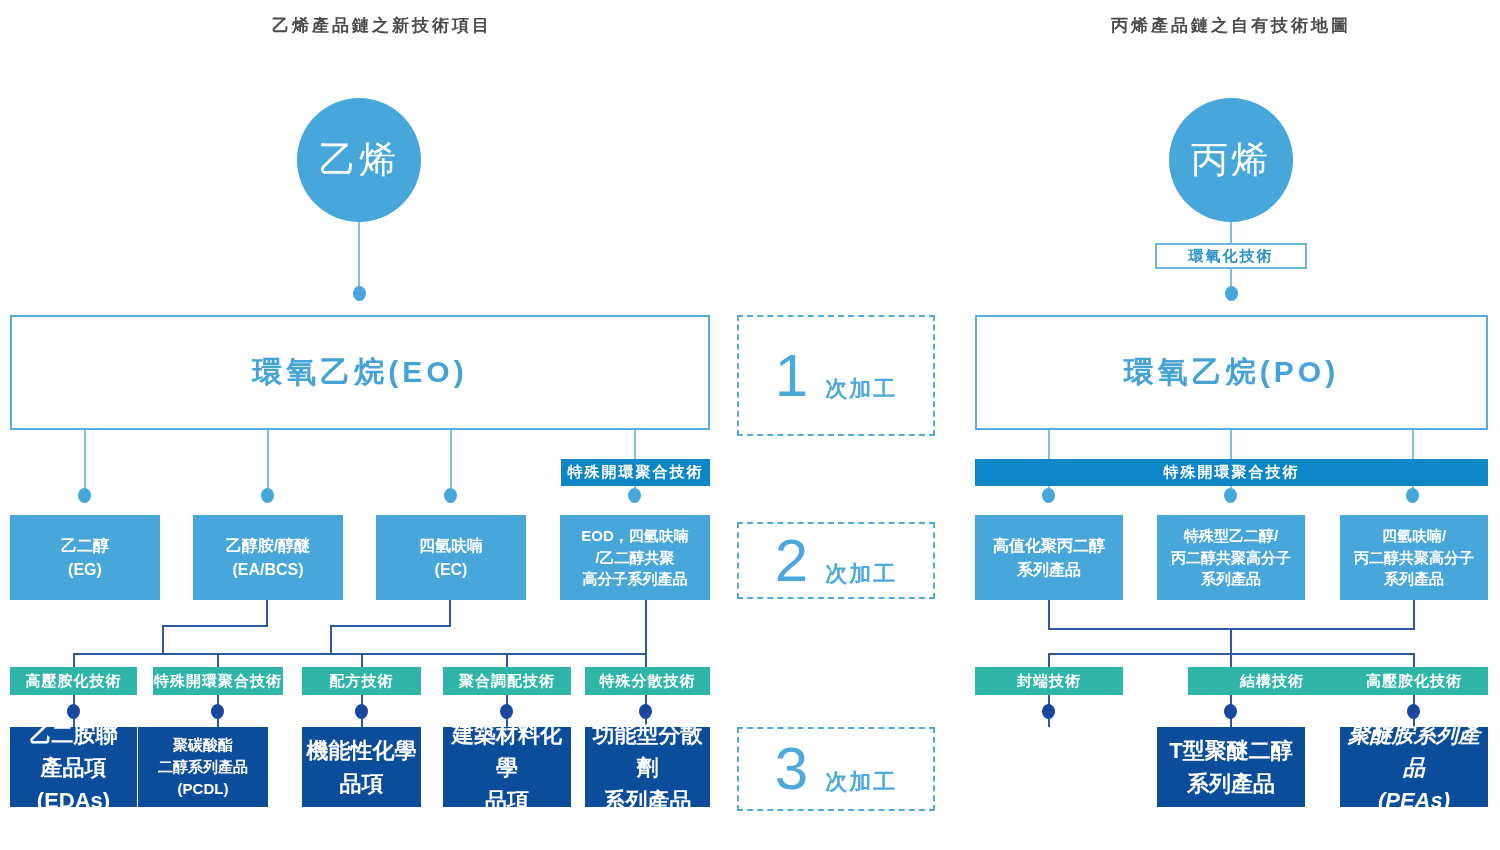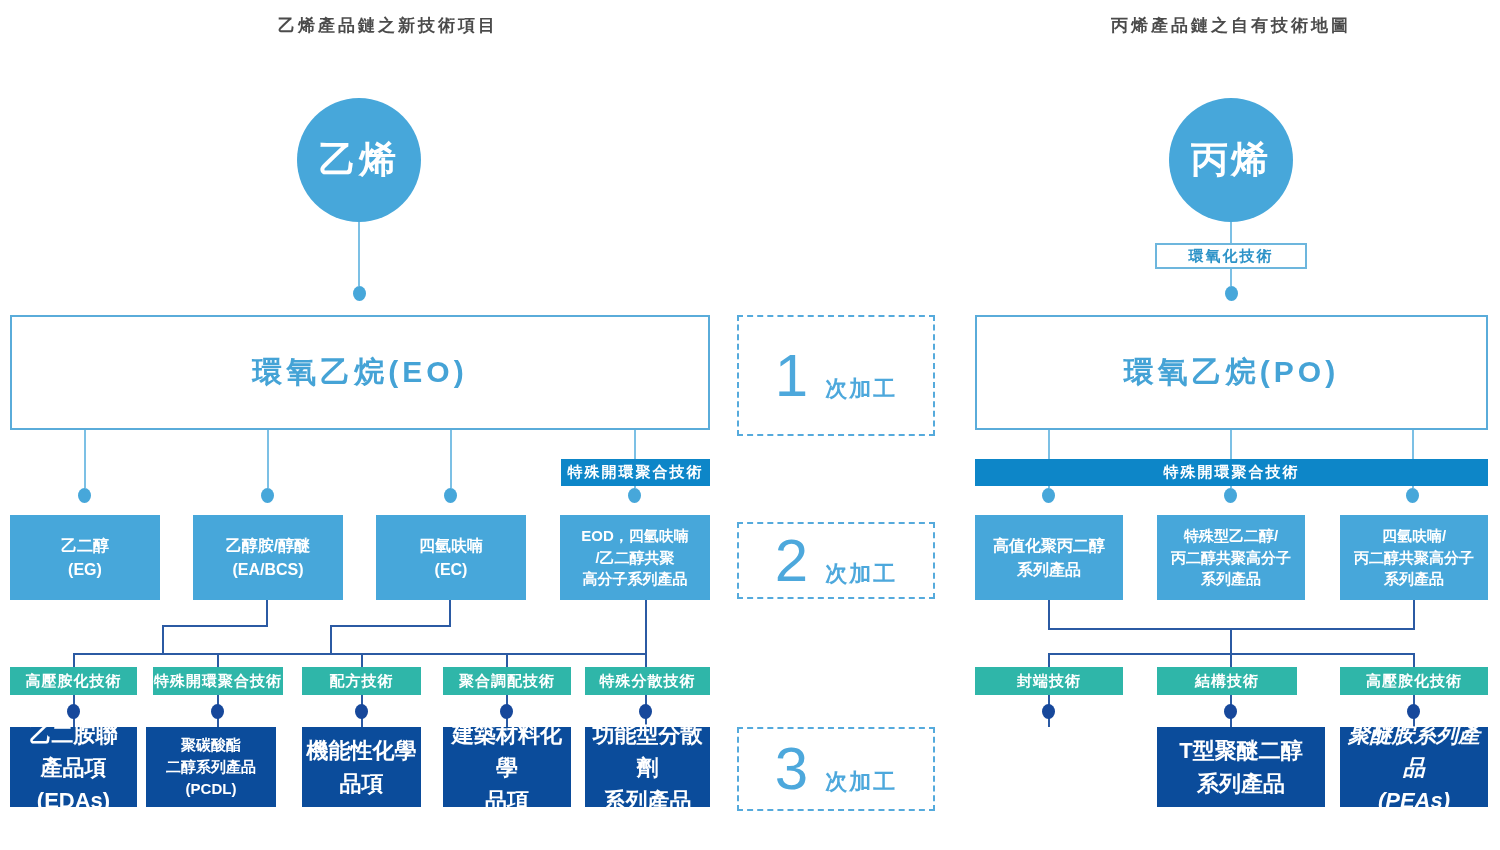--- a/index.html
+++ b/index.html
@@ -1,20 +1,20 @@
 <!DOCTYPE html>
 <html><head>
 <meta charset="utf-8">
 <style>
   html,body{margin:0;padding:0;background:#fff;}
   #stage{position:relative;width:1500px;height:850px;background:#fff;overflow:hidden;
          font-family:"Liberation Sans","DejaVu Sans",sans-serif;}
   .abs{position:absolute;}
   .title{font-size:17px;font-weight:bold;color:#4b4b4b;letter-spacing:3px;text-align:center;}
-  .circle{border-radius:50%;background:#47a7da;color:#fff;font-size:37px;font-weight:bold;
+  .circle{border-radius:50%;background:#47a7da;color:#fff;font-size:37px;font-weight:normal;
           letter-spacing:3px;display:flex;align-items:center;justify-content:center;}
   .outline-box{background:#fff;border:2px solid #5aacda;color:#45a3d6;font-size:30px;font-weight:bold;
           letter-spacing:4px;display:flex;align-items:center;justify-content:center;box-sizing:border-box;}
   .epox{background:#fff;border:2px solid #6db6dd;color:#2d93c8;font-size:15px;font-weight:bold;
           letter-spacing:2px;display:flex;align-items:center;justify-content:center;box-sizing:border-box;}
   .blue-bar{background:#0d86c8;color:#fff;font-size:15px;font-weight:bold;letter-spacing:2px;
           display:flex;align-items:center;justify-content:center;}
   .fill-box{background:#47a7da;color:#fff;font-weight:bold;font-size:16px;line-height:1.45;text-align:center;
           display:flex;flex-direction:column;align-items:center;justify-content:center;}
   .teal-chip{background:#2fb6a9;color:#fff;font-weight:bold;font-size:15px;letter-spacing:1px;
@@ -31,21 +31,21 @@
   .hline{height:2px;background:#7cc0e5;}
   .vline.dark,.hline.dark{background:#2b5aa3;}
   .dot{width:13px;height:15px;border-radius:50%;background:#47a7da;}
   .dot.dark{background:#17489b;}
 </style>
 </head>
 <body>
 
 <div id="stage">
 
-  <div class="abs title" style="left:8px;top:14px;width:720px;padding-left:20px;">乙烯產品鏈之新技術項目</div>
+  <div class="abs title" style="left:2px;top:14px;width:720px;padding-left:20px;">乙烯產品鏈之新技術項目</div>
   <div class="abs title" style="left:961px;top:14px;width:540px;">丙烯產品鏈之自有技術地圖</div>
 
   <div class="abs circle" style="left:297px;top:98px;width:124px;height:124px;">乙烯</div>
   <div class="abs vline" style="left:358px;top:222px;height:64px;"></div>
   <div class="abs dot" style="left:353px;top:286px;"></div>
 
   <div class="abs outline-box" style="left:10px;top:315px;width:700px;height:115px;">環氧乙烷(EO)</div>
 
   <div class="abs vline" style="left:84px;top:430px;height:58px;"></div>
   <div class="abs vline" style="left:267px;top:430px;height:58px;"></div>
@@ -102,21 +102,21 @@
   <div class="abs dot dark" style="left:67px;top:704px;"></div>
   <div class="abs dot dark" style="left:211px;top:704px;"></div>
   <div class="abs dot dark" style="left:355px;top:704px;"></div>
   <div class="abs dot dark" style="left:500px;top:704px;"></div>
   <div class="abs dot dark" style="left:639px;top:704px;"></div>
 
   <div class="abs navy-box" style="left:10px;top:727px;width:127px;height:80px;">
     <div>乙二胺聯</div>
     <div>產品項(EDAs)</div>
   </div>
-  <div class="abs navy-box small" style="left:146px;top:727px;width:130px;height:80px;">
+  <div class="abs navy-box small" style="left:138px;top:727px;width:130px;height:80px;">
     <div>聚碳酸酯</div>
     <div>二醇系列產品</div>
     <div>(PCDL)</div>
   </div>
   <div class="abs navy-box" style="left:302px;top:727px;width:119px;height:80px;">
     <div>機能性化學</div>
     <div>品項</div>
   </div>
   <div class="abs navy-box" style="left:443px;top:727px;width:128px;height:80px;">
     <div>建築材料化學</div>
@@ -180,31 +180,31 @@
   <div class="abs vline dark" style="left:1048px;top:600px;height:30px;"></div>
   <div class="abs vline dark" style="left:1413px;top:600px;height:30px;"></div>
   <div class="abs hline dark" style="left:1048px;top:628px;width:367px;"></div>
   <div class="abs vline dark" style="left:1230px;top:628px;height:27px;"></div>
   <div class="abs hline dark" style="left:1048px;top:653px;width:367px;"></div>
   <div class="abs vline dark" style="left:1048px;top:653px;height:14px;"></div>
   <div class="abs vline dark" style="left:1230px;top:653px;height:14px;"></div>
   <div class="abs vline dark" style="left:1413px;top:653px;height:14px;"></div>
 
   <div class="abs teal-chip" style="left:975px;top:667px;width:148px;height:28px;">封端技術</div>
-  <div class="abs teal-chip" style="left:1157px;top:667px;width:140px;height:28px;">結構技術</div>
+  <div class="abs teal-chip" style="left:1188px;top:667px;width:168px;height:28px;">結構技術</div>
   <div class="abs teal-chip" style="left:1340px;top:667px;width:148px;height:28px;">高壓胺化技術</div>
 
   <div class="abs vline dark" style="left:1048px;top:695px;height:32px;"></div>
   <div class="abs vline dark" style="left:1230px;top:695px;height:32px;"></div>
   <div class="abs vline dark" style="left:1413px;top:695px;height:32px;"></div>
   <div class="abs dot dark" style="left:1042px;top:704px;"></div>
   <div class="abs dot dark" style="left:1224px;top:704px;"></div>
   <div class="abs dot dark" style="left:1407px;top:704px;"></div>
 
-  <div class="abs navy-box" style="left:1157px;top:727px;width:168px;height:80px;">
+  <div class="abs navy-box" style="left:1157px;top:727px;width:148px;height:80px;">
     <div>T型聚醚二醇</div>
     <div>系列產品</div>
   </div>
   <div class="abs navy-box" style="left:1340px;top:727px;width:148px;height:80px;font-style:italic;">
     <div>聚醚胺系列產品</div>
     <div>(PEAs)</div>
   </div>
 
 </div>
 

